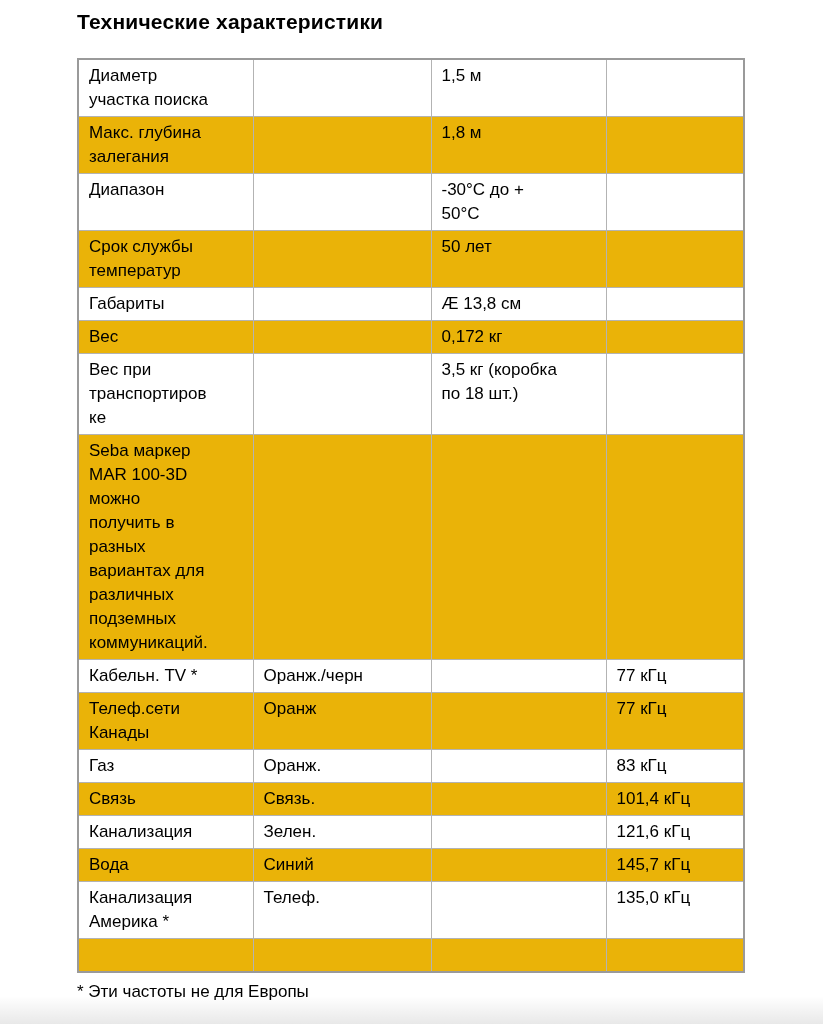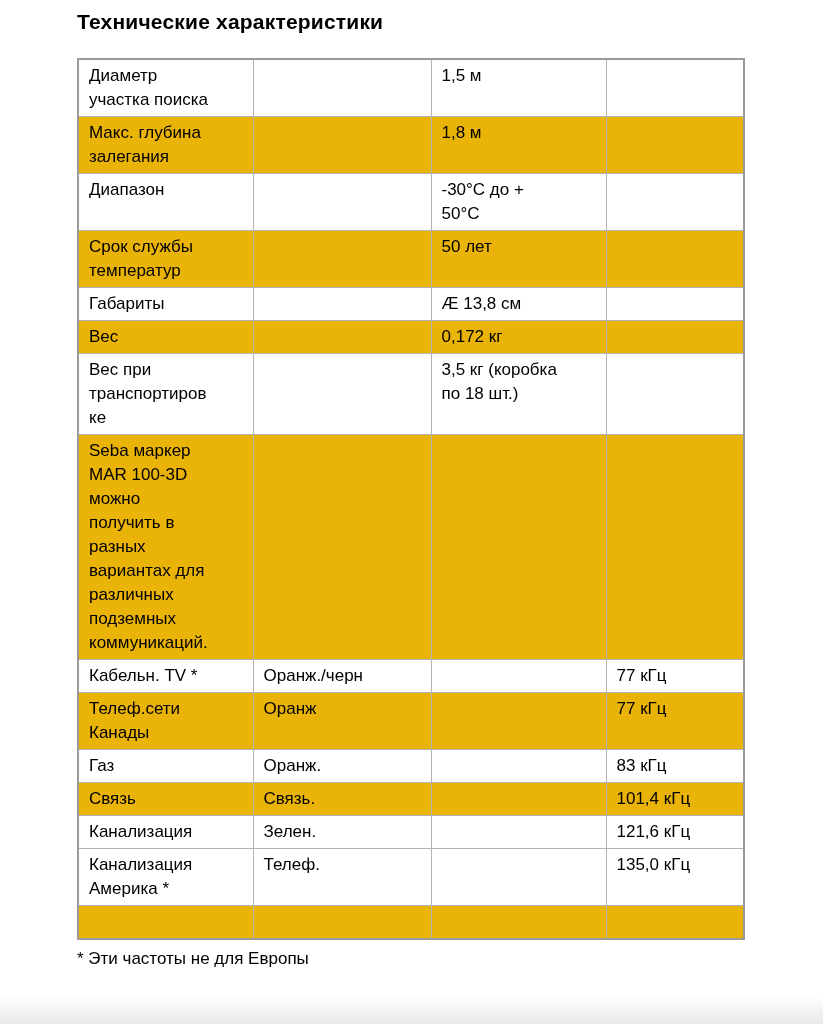--- a/index.html
+++ b/index.html
@@ -157,20 +157,26 @@
         <td>Связь.</td>
         <td></td>
         <td>101,4 кГц</td>
       </tr>
       <tr class="plain">
         <td>Канализация</td>
         <td>Зелен.</td>
         <td></td>
         <td>121,6 кГц</td>
       </tr>
+      <tr class="alt">
+        <td>Вода</td>
+        <td>Синий</td>
+        <td></td>
+        <td>145,7 кГц</td>
+      </tr>
       <tr class="plain">
         <td>Канализация
 Америка *</td>
         <td>Телеф.</td>
         <td></td>
         <td>135,0 кГц</td>
       </tr>
       <tr class="alt empty-row">
         <td></td>
         <td></td>

